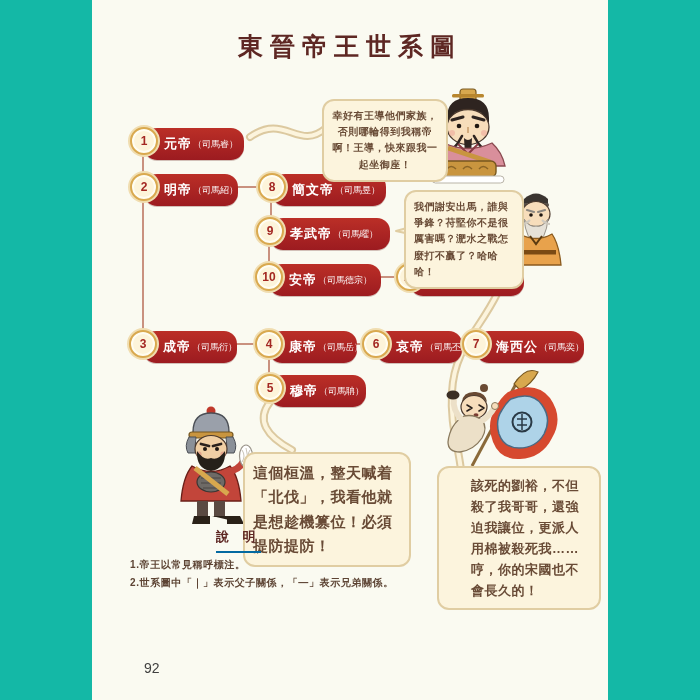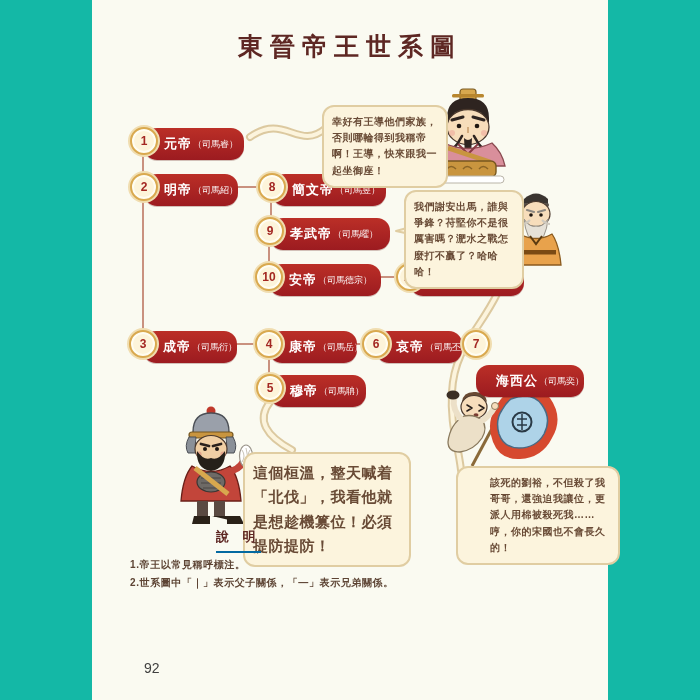--- a/index.html
+++ b/index.html
@@ -130,42 +130,42 @@
   <div class="node" style="left:362px;top:330px;">
     <div class="pill" style="width:86px;">
         <span class="pname">哀帝</span>
         <span class="ppersonal">（司馬丕）</span>
       </div>
     <div class="numcircle">
         <span>6</span>
       </div>
   </div>
   <div class="node" style="left:462px;top:330px;">
-    <div class="pill" style="width:108px;margin-top:34px;">
+    <div class="pill" style="width:108px;">
         <span class="pname">海西公</span>
         <span class="ppersonal">（司馬奕）</span>
       </div>
     <div class="numcircle">
         <span>7</span>
       </div>
   </div>
   <div class="node" style="left:256px;top:374px;">
     <div class="pill" style="width:96px;">
         <span class="pname">穆帝</span>
         <span class="ppersonal">（司馬聃）</span>
       </div>
     <div class="numcircle">
         <span>5</span>
       </div>
   </div>
 
-  <div class="bubble" style="left:322px;top:105px;width:106px;">幸好有王導他們家族，否則哪輪得到我稱帝啊！王導，快來跟我一起坐御座！</div>
+  <div class="bubble" style="left:322px;top:99px;width:106px;text-align:center;">幸好有王導他們家族，否則哪輪得到我稱帝啊！王導，快來跟我一起坐御座！</div>
   <div class="bubble" style="left:404px;top:190px;width:100px;">我們謝安出馬，誰與爭鋒？苻堅你不是很厲害嗎？淝水之戰怎麼打不贏了？哈哈哈！</div>
   <div class="bubble" style="left:243px;top:452px;width:148px;font-size:15px;">這個桓溫，整天喊着「北伐」，我看他就是想趁機篡位！必須提防提防！</div>
-  <div class="bubble" style="left:456px;top:466px;width:120px;font-size:10px;padding-left:32px;">該死的劉裕，不但殺了我哥哥，還強迫我讓位，更派人用棉被殺死我……哼，你的宋國也不會長久的！</div>
+  <div class="bubble" style="left:437px;top:466px;width:120px;font-size:13px;padding-left:32px;">該死的劉裕，不但殺了我哥哥，還強迫我讓位，更派人用棉被殺死我……哼，你的宋國也不會長久的！</div>
 
   <svg class="chara" style="left:414px;top:86px;" width="108" height="100" viewBox="0 0 108 100">
     <rect x="46" y="3" width="16" height="13" rx="3" fill="#d8a84e" stroke="#7a5a22" stroke-width="1.2"></rect>
     <rect x="38" y="8" width="32" height="3.5" rx="1.5" fill="#b8862e"></rect>
     <path d="M33 32 Q33 12 54 12 Q75 12 75 32 L75 37 Q54 27 33 37 Z" fill="#2e2420"></path>
     <ellipse cx="54" cy="41" rx="21" ry="17.5" fill="#f7ddbb" stroke="#4a382c" stroke-width="1.3"></ellipse>
     <path d="M38 34 l11 -3" stroke="#2e2420" stroke-width="3" stroke-linecap="round"></path>
     <path d="M70 34 l-11 -3" stroke="#2e2420" stroke-width="3" stroke-linecap="round"></path>
     <circle cx="45" cy="40" r="2.3" fill="#1f1712"></circle>
     <circle cx="63" cy="40" r="2.3" fill="#1f1712"></circle>

